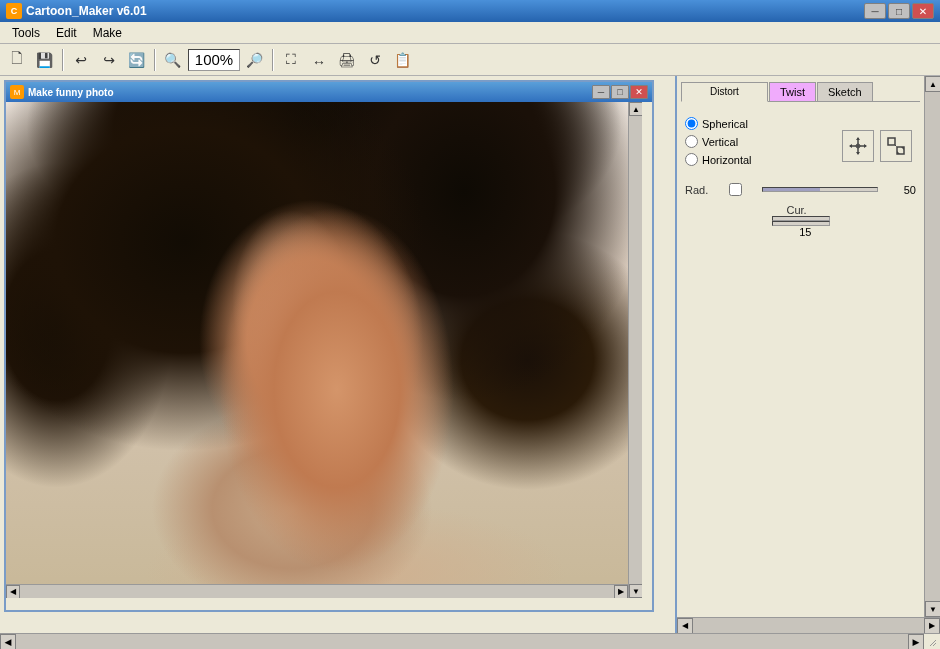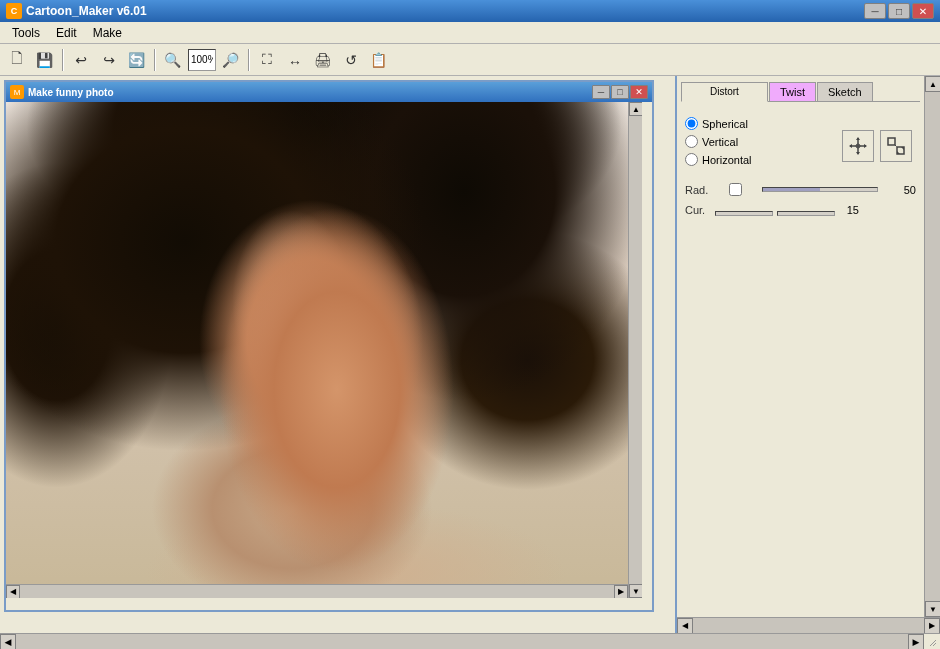--- a/index.html
+++ b/index.html
@@ -82,25 +82,25 @@
       display: flex; align-items: center; justify-content: center;
       cursor: pointer; font-size: 14px; color: #333;
     }
     .tb-sep {
       width: 2px; height: 22px;
       border-left: 1px solid #999;
       border-right: 1px solid #fff;
       margin: 0 2px;
     }
     .tb-zoom {
-      width: 28px; height: 22px;
+      width: 52px; height: 22px;
       border: 1px inset #999;
       background: white;
       text-align: center;
-      font-size: 10px;
+      font-size: 15px;
       padding: 1px 2px;
     }
 
     
     #main-area {
       display: flex;
       height: calc(649px - 22px - 22px - 32px);
       background: #ece9d8;
     }
 
@@ -339,21 +339,21 @@
 
           <div style="display:flex;align-items:center;margin:12px 0 8px 0;padding:0 4px;gap:12px;">
             <span style="width:28px;font-size:11px;color:#333;">Rad.</span>
             <input type="checkbox" style="margin: 0px 4px;">
             <div style="flex:1;height:5px;background:#d4d0c8;border:1px inset #999;margin:0 4px;position:relative;">
               <div style="position:absolute;left:0;top:0;height:100%;width:50%;background:#a0a0c0;"></div>
             </div>
             <span style="width:22px;text-align:right;font-size:11px;">50</span>
           </div>
 
-          <div style="display:flex;align-items:flex-end;margin:8px 0;padding:0 4px;">
+          <div style="display:flex;align-items:center;margin:8px 0;padding:0 4px;flex-direction:column;">
             <span style="width:28px;font-size:11px;color:#333;">Cur.</span>
             <div style="width:58px;height:5px;background:#d4d0c8;border:1px inset #999;margin:0 2px;"></div>
             <div style="width:58px;height:5px;background:#d4d0c8;border:1px inset #999;margin:0 2px;"></div>
             <span style="width:22px;text-align:right;font-size:11px;">15</span>
           </div>
 
         </div>
       </div>
 
       <div style="width:16px;background:#ece9d8;border-left:1px solid #999;display:flex;flex-direction:column;">

